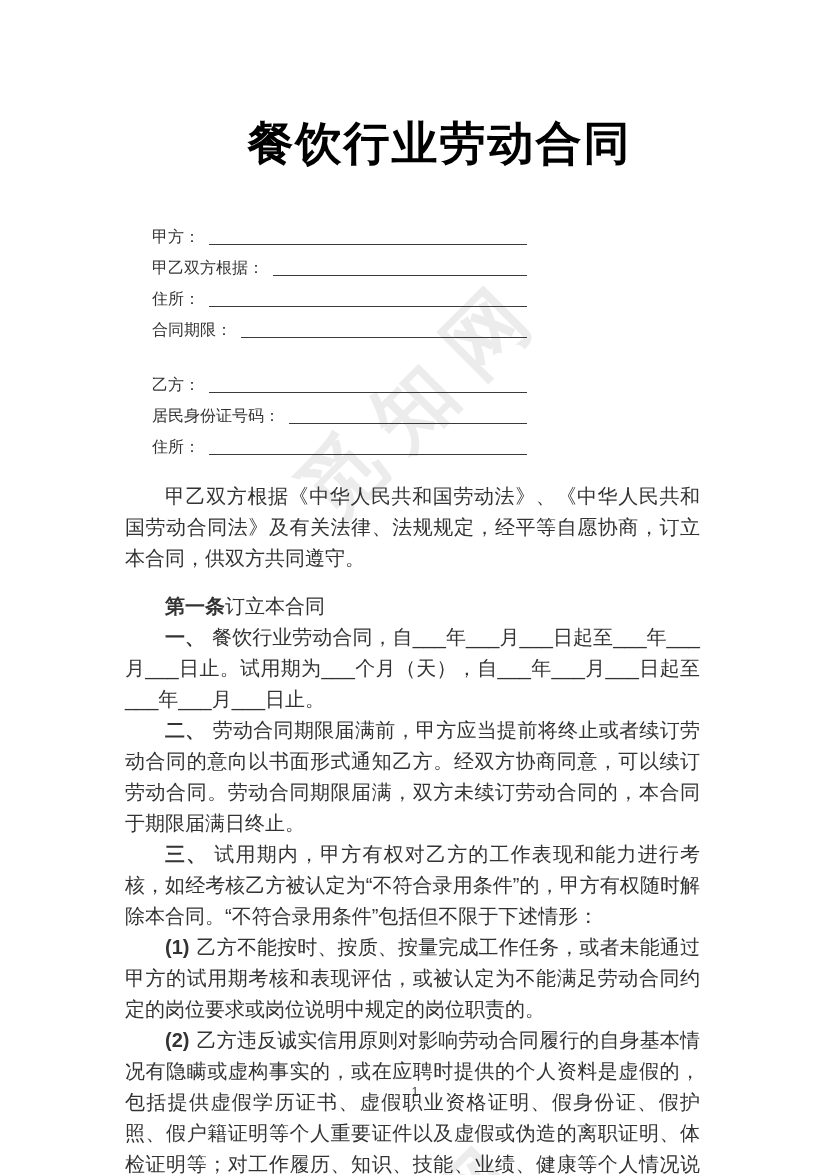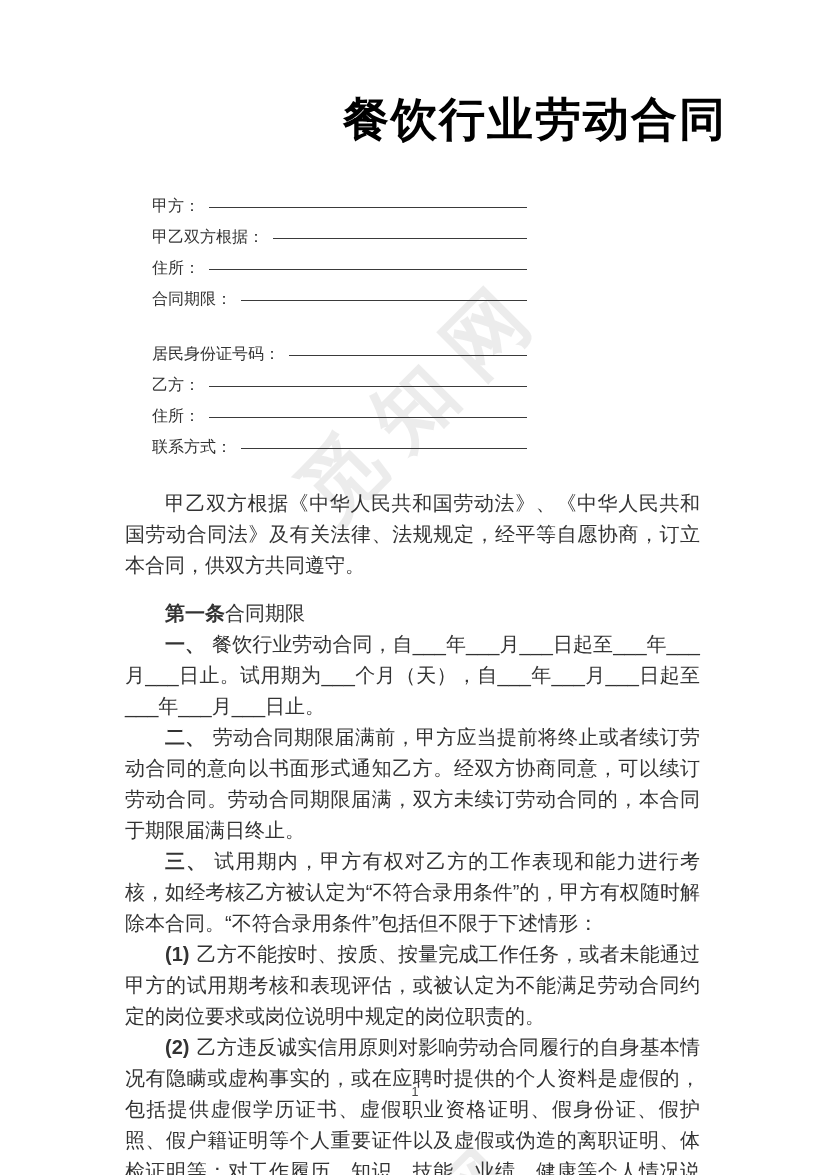--- a/index.html
+++ b/index.html
@@ -30,35 +30,35 @@
   }
   .watermark-center { left: 252px; top: 345px; }
   .watermark-bottom { left: 240px; top: 1205px; }
   .content {
     position: relative;
     z-index: 1;
     width: 575px;
     margin-left: 125px;
   }
   .doc-title {
-    padding-top: 88px;
-    text-align: right;
+    padding-top: 112px;
+    text-align: center;
     transform: translateX(27px);
     font-size: 46px;
     line-height: 62px;
     font-weight: 900;
     color: #000000;
     letter-spacing: 2px;
   }
   .fields { margin-left: 27px; width: 375px; }
   .party-a-fields { margin-top: 44px; }
   .party-b-fields { margin-top: 24px; }
   .field-row {
     display: flex;
-    align-items: flex-start;
+    align-items: flex-end;
     height: 31px;
   }
   .field-label {
     font-size: 16px;
     color: #333333;
     white-space: nowrap;
     line-height: 24px;
   }
   .blank-line {
     flex: 1;
@@ -121,41 +121,37 @@
         <span class="blank-line"></span>
       </div>
       <div class="field-row">
         <span class="field-label">合同期限：</span>
         <span class="blank-line"></span>
       </div>
     </div>
 
     <div class="fields party-b-fields">
       <div class="field-row">
+        <span class="field-label">乙方：</span>
+        <span class="blank-line"></span>
+      </div>
+      <div class="field-row">
         <span class="field-label">居民身份证号码：</span>
         <span class="blank-line"></span>
       </div>
       <div class="field-row">
-        <span class="field-label">乙方：</span>
-        <span class="blank-line"></span>
-      </div>
-      <div class="field-row">
         <span class="field-label">住所：</span>
-        <span class="blank-line"></span>
-      </div>
-      <div class="field-row">
-        <span class="field-label">联系方式：</span>
         <span class="blank-line"></span>
       </div>
     </div>
 
     <p class="body-text preamble">甲乙双方根据《中华人民共和国劳动法》、《中华人民共和国劳动合同法》及有关法律、法规规定，经平等自愿协商，订立本合同，供双方共同遵守。</p>
 
     <p class="body-text article-heading">
-      <span class="heading-number">第一条</span><span>合同期限</span>
+      <span class="heading-number">第一条</span><span>订立本合同</span>
     </p>
 
     <p class="body-text clause">
       <span class="clause-marker">一、</span><span>餐饮行业劳动合同，自___年___月___日起至___年___月___日止。试用期为___个月（天），自___年___月___日起至___年___月___日止。</span>
     </p>
 
     <p class="body-text clause">
       <span class="clause-marker">二、</span><span>劳动合同期限届满前，甲方应当提前将终止或者续订劳动合同的意向以书面形式通知乙方。经双方协商同意，可以续订劳动合同。劳动合同期限届满，双方未续订劳动合同的，本合同于期限届满日终止。</span>
     </p>
 

